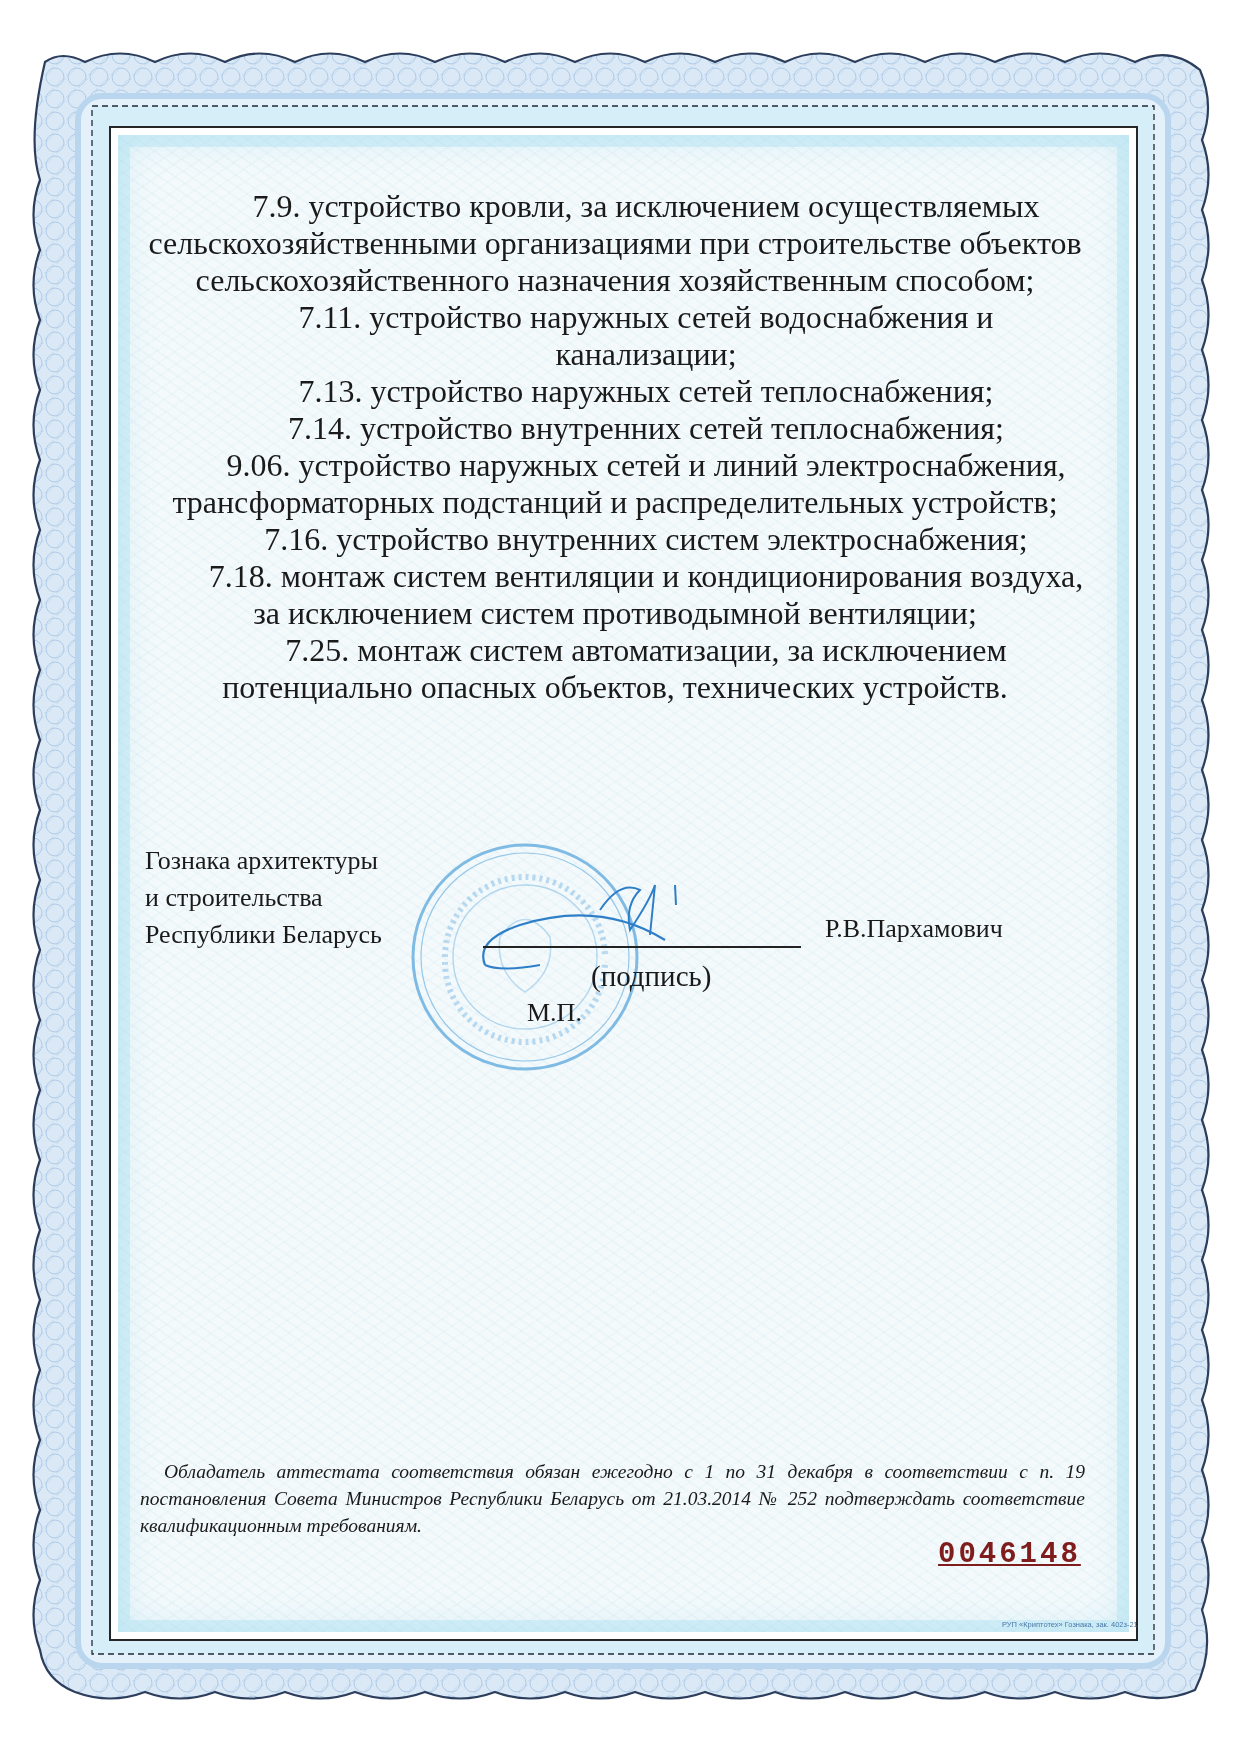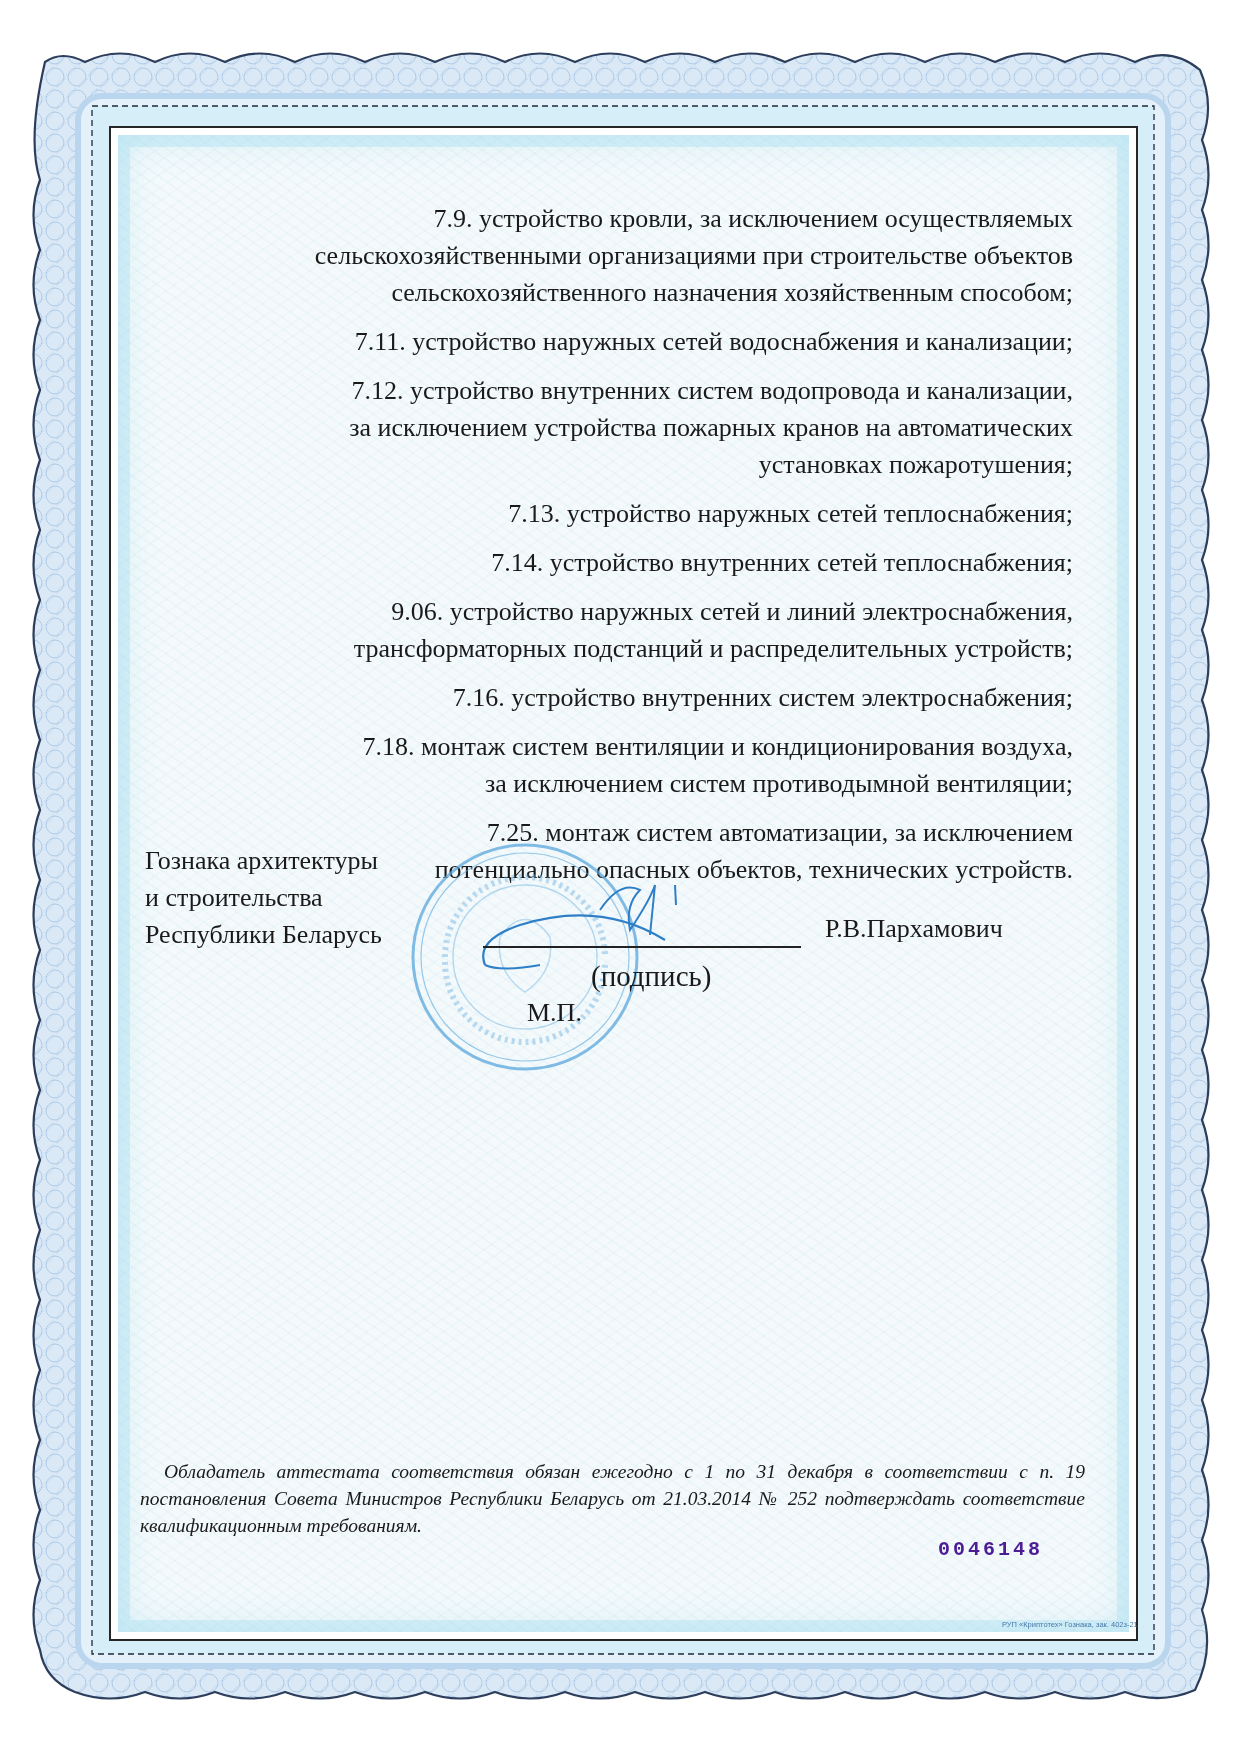--- a/index.html
+++ b/index.html
@@ -13,41 +13,41 @@
   .sheet {
     position: absolute; left: 118px; top: 135px; width: 1011px; height: 1497px;
     background:
       repeating-linear-gradient(35deg, rgba(200,225,235,0.18) 0 2px, transparent 2px 9px),
       repeating-linear-gradient(-35deg, rgba(200,225,235,0.14) 0 2px, transparent 2px 11px),
       #f4fafc;
     box-shadow: inset 0 0 0 12px rgba(160,220,240,0.35), inset 0 0 40px rgba(150,215,235,0.45);
   }
   .clauses { position: absolute; left: 145px; top: 188px; width: 940px; }
   .clause {
-    font-size: 26px; line-height: 37px; margin: 12px;
-    text-align: right;
+    font-size: 32px; line-height: 37px; margin: 0;
+    text-align: center;
   }
   .clause .first { display: block; padding-left: 62px; }
   .signature-block { position: absolute; left: 145px; top: 842px; width: 940px; height: 200px; }
   .position-title { font-size: 26px; line-height: 37px; margin: 0; }
   .sig-line { position: absolute; left: 338px; top: 104px; width: 318px; border-top: 2px solid #222; }
   .sig-caption { position: absolute; left: 446px; top: 118px; font-size: 29px; }
   .seal-label { position: absolute; left: 338px; top: 156px; font-size: 26px; margin-left: 44px; }
   .signer-name { position: absolute; left: 680px; top: 72px; font-size: 26px; }
   .stamp { position: absolute; left: 405px; top: 842px; }
   .signature { position: absolute; left: 480px; top: 870px; }
   .notice {
     position: absolute; left: 140px; top: 1458px; width: 945px;
     font-style: italic; font-size: 19.5px; line-height: 27px; text-align: justify;
   }
   .notice p { margin: 0; text-indent: 24px; }
   .serial {
     position: absolute; left: 938px; top: 1538px;
     font-family: "Liberation Mono", "DejaVu Sans Mono", monospace;
-    font-size: 20px; letter-spacing: 3px; color: #4c1d95; font-weight: bold;
+    font-size: 29px; letter-spacing: 3px; color: #7f1d1d; font-weight: bold; text-decoration: underline;
   }
   .printer {
     position: absolute; left: 978px; top: 1620px;
     font-family: "Liberation Sans", "DejaVu Sans", sans-serif;
     font-size: 7.5px; color: #4a78a8; padding-left: 24px;
   }
 </style>
 </head>
 <body>
 
@@ -77,25 +77,20 @@
 <div class="sheet"></div>
 
 <div class="clauses">
   <p class="clause">
     <span class="first">7.9. устройство кровли, за исключением осуществляемых</span>
     <span>сельскохозяйственными организациями при строительстве объектов</span><br>
     <span>сельскохозяйственного назначения хозяйственным способом;</span>
   </p>
   <p class="clause">
     <span class="first">7.11. устройство наружных сетей водоснабжения и канализации;</span>
-  </p>
-  <p class="clause">
-    <span class="first">7.12. устройство внутренних систем водопровода и канализации,</span>
-    <span>за исключением устройства пожарных кранов на автоматических</span><br>
-    <span>установках пожаротушения;</span>
   </p>
   <p class="clause">
     <span class="first">7.13. устройство наружных сетей теплоснабжения;</span>
   </p>
   <p class="clause">
     <span class="first">7.14. устройство внутренних сетей теплоснабжения;</span>
   </p>
   <p class="clause">
     <span class="first">9.06. устройство наружных сетей и линий электроснабжения,</span>
     <span>трансформаторных подстанций и распределительных устройств;</span>

